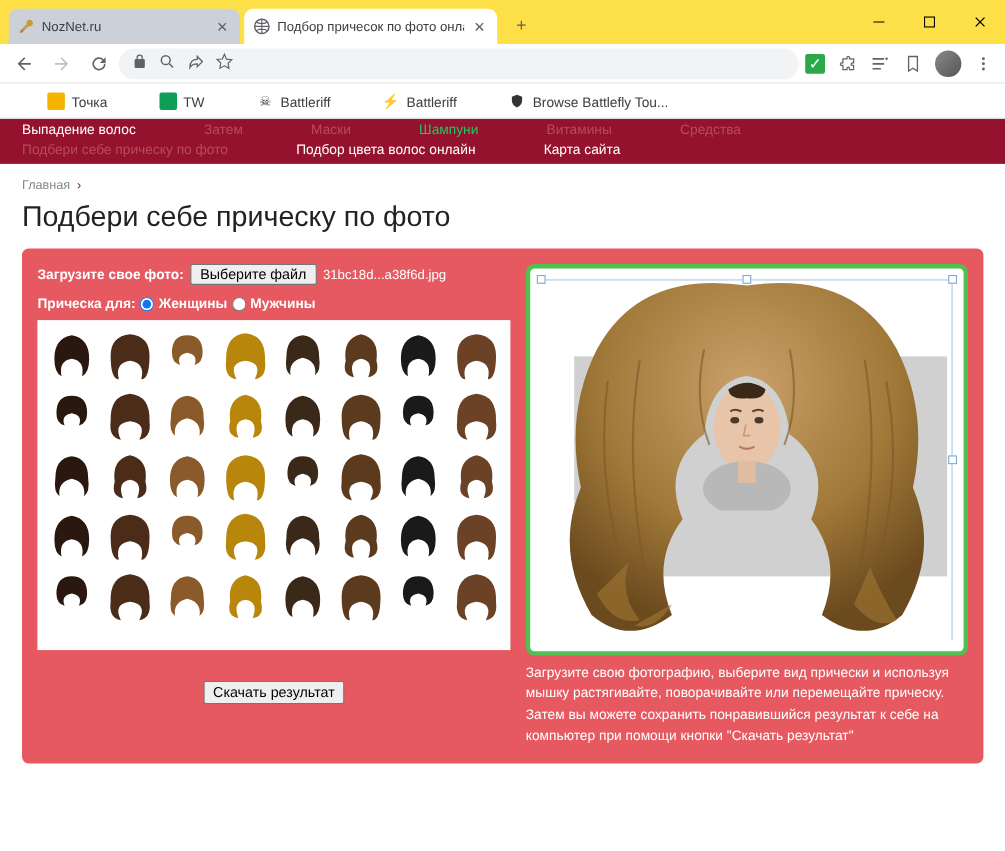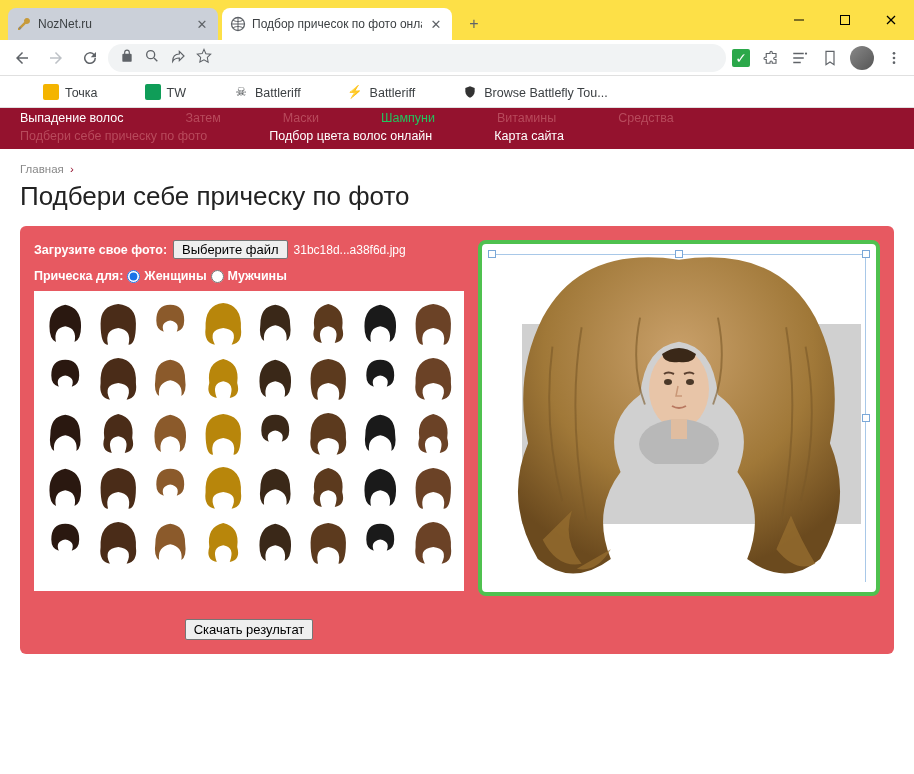--- a/index.html
+++ b/index.html
@@ -774,16 +774,17 @@
                        Q300 350 335 320
                        Q370 260 345 200
                        Q360 130 330 70
                        Q290 -5 190 10 Z" fill="url(#hg)"></path>
               <path d="M60 100 Q50 180 70 260 M90 80 Q75 170 95 280 M300 80 Q315 170 295 280 M320 100 Q335 180 315 260 M150 70 Q140 120 155 160 M230 70 Q240 120 225 160" stroke="#7a5828" stroke-width="2" fill="none" opacity="0.6"></path>
               <path d="M50 300 Q65 330 90 325 Q70 300 80 270 M120 310 Q105 335 85 330 M290 310 Q310 335 330 325 Q315 300 305 275" fill="#9a7030" opacity="0.7"></path>
             </svg>
           </div>
         </div>
 
+        <div class="instructions">Загрузите свою фотографию, выберите вид прически и используя мышку растягивайте, поворачивайте или перемещайте прическу. Затем вы можете сохранить понравившийся результат к себе на компьютер при помощи кнопки "Скачать результат"</div>
       </div>
     </div>
   </div>
 </div>
 
 </body></html>

